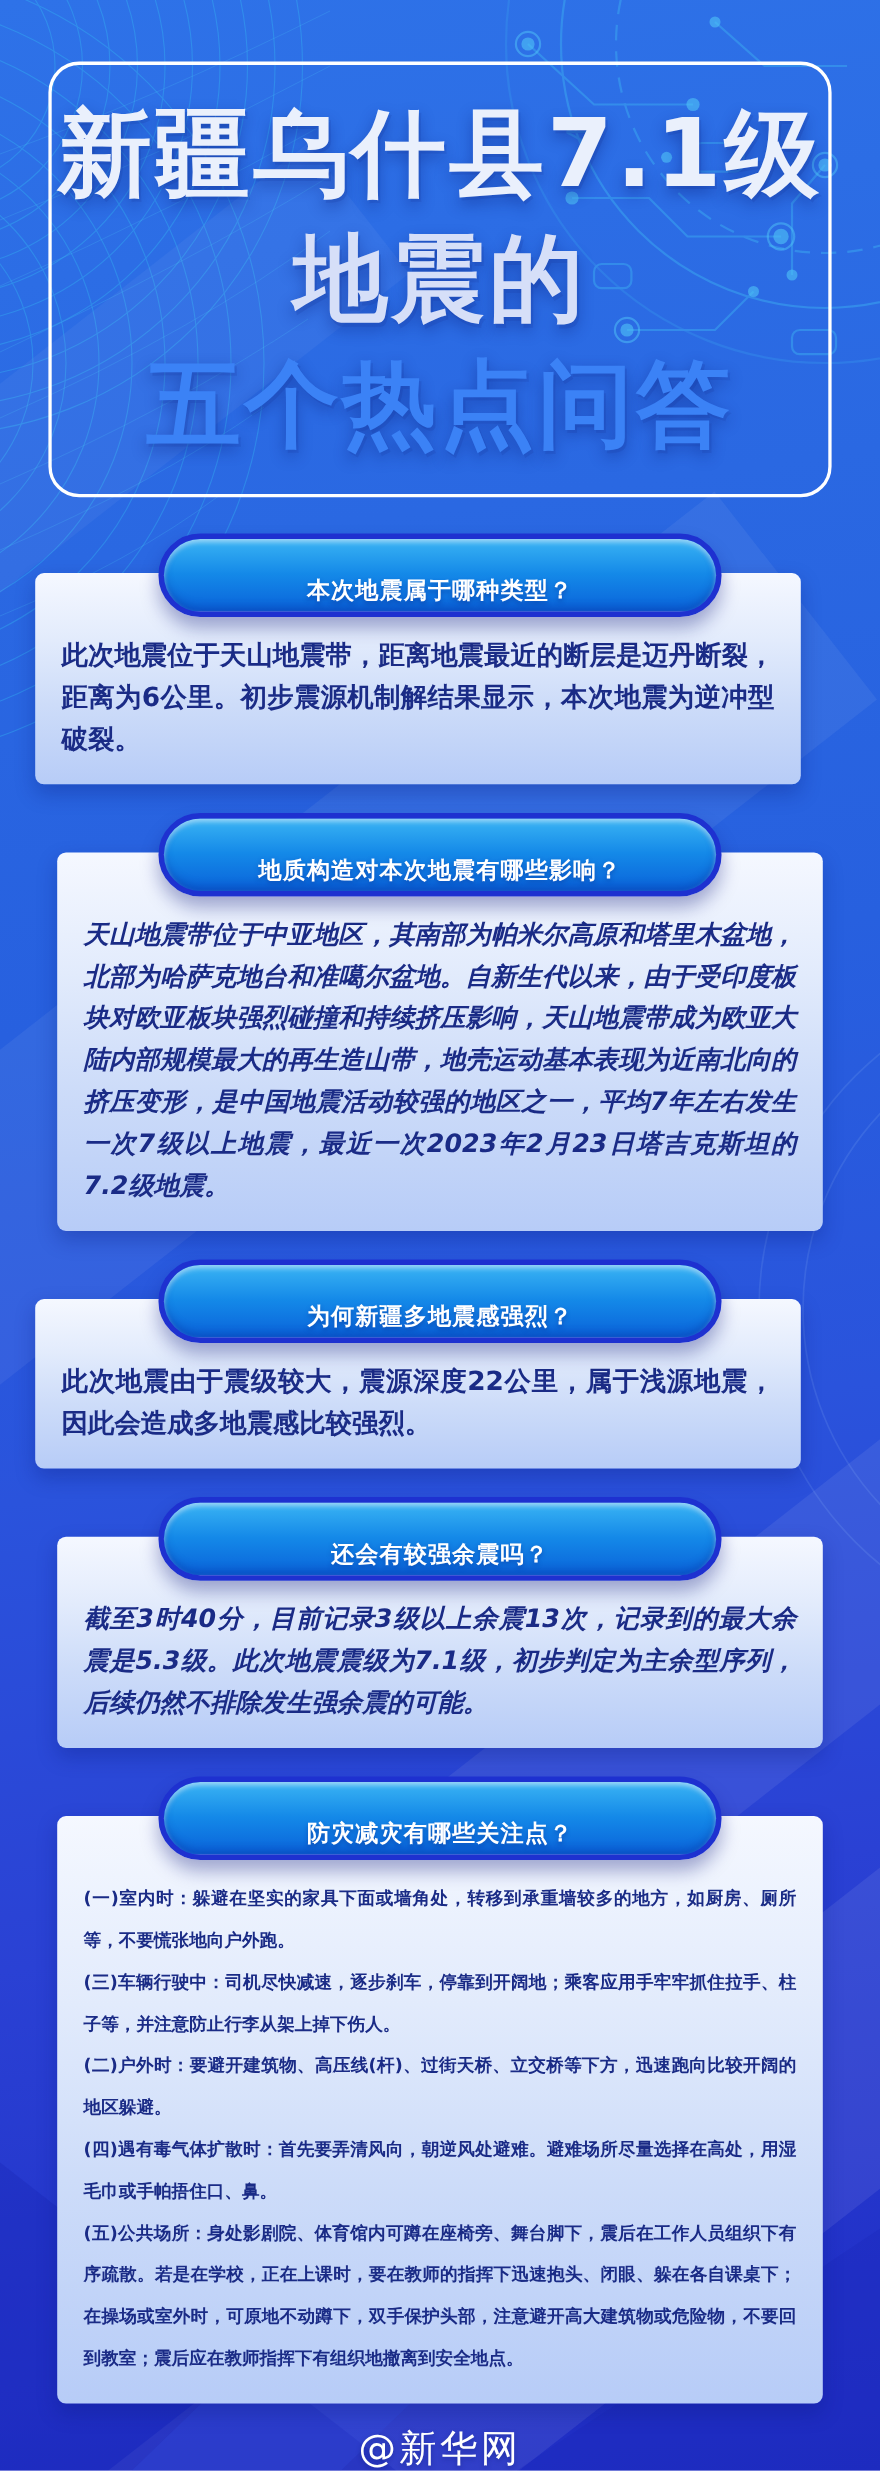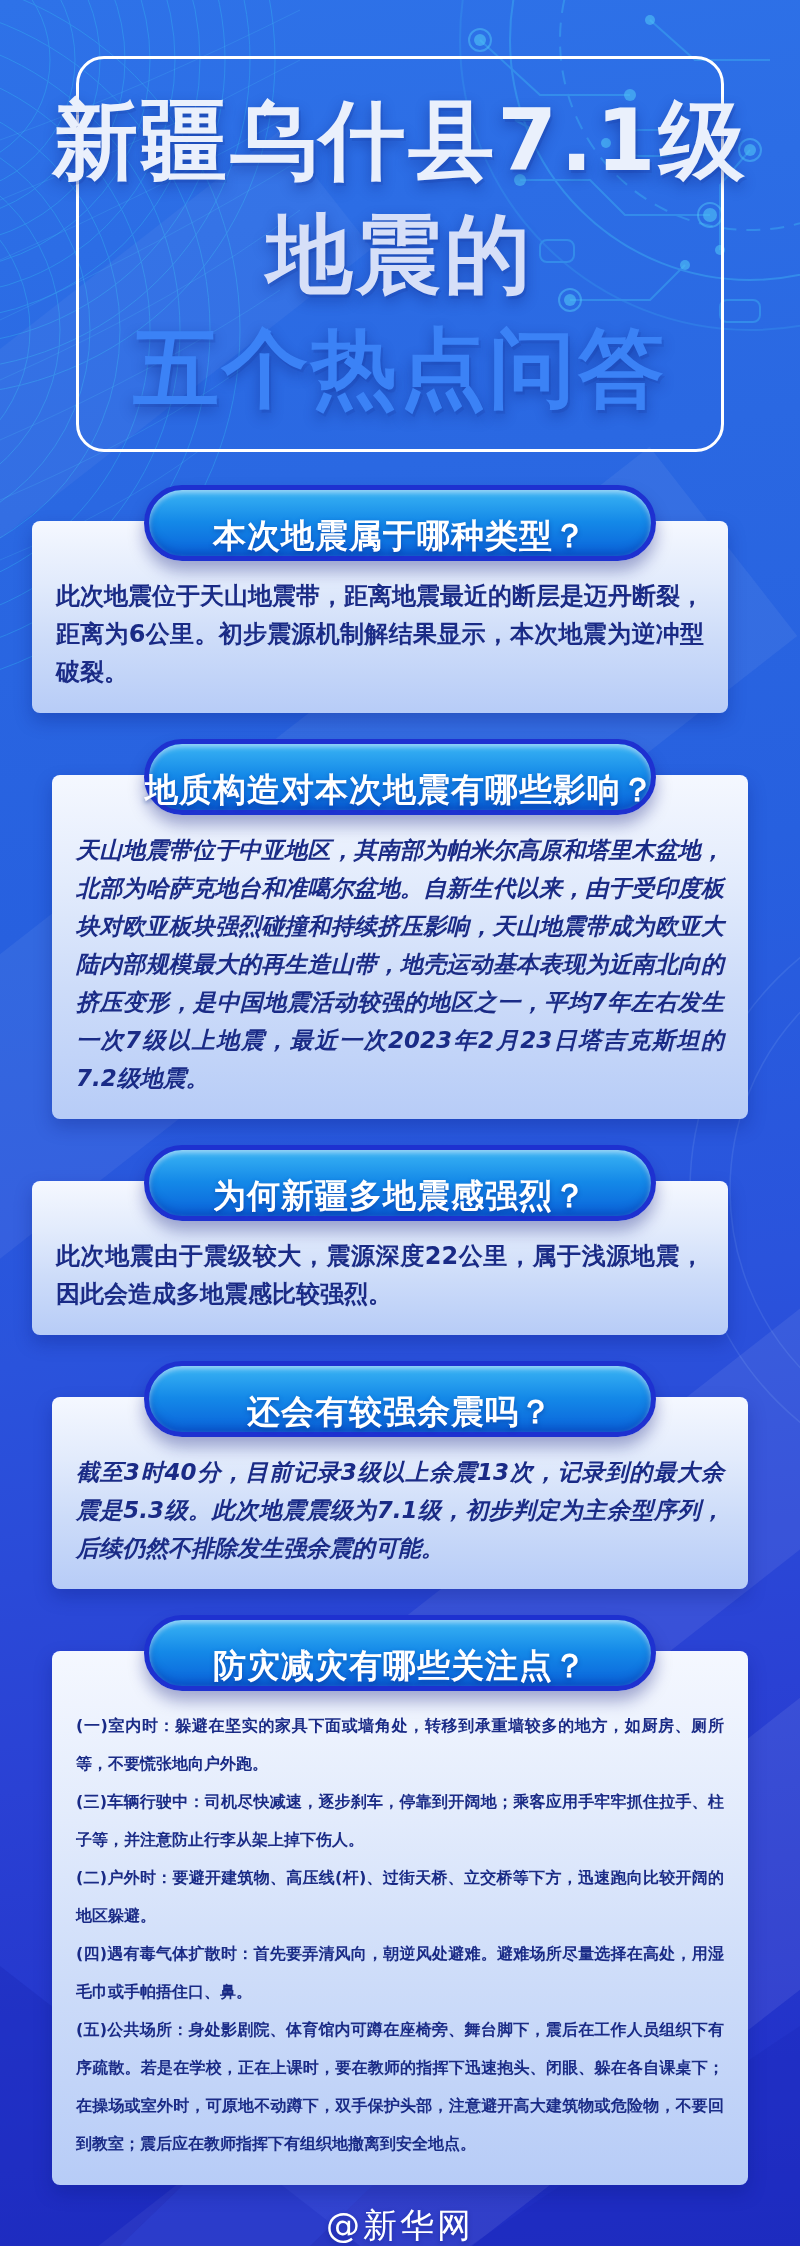--- a/index.html
+++ b/index.html
@@ -12,21 +12,21 @@
   .decor{position:absolute;z-index:0;pointer-events:none;}
   .streak{position:absolute;z-index:0;background:rgba(255,255,255,.06);transform:rotate(-38deg);pointer-events:none;}
   .streak.s1{width:1100px;height:240px;left:-260px;top:760px;}
   .streak.s2{width:900px;height:190px;left:240px;top:1420px;background:rgba(255,255,255,.07);}
   .streak.s3{width:1200px;height:230px;left:-160px;top:2010px;background:rgba(255,255,255,.08);}
   .streak.s4{width:700px;height:150px;left:-300px;top:330px;background:rgba(255,255,255,.045);}
   .wedge{position:absolute;z-index:0;pointer-events:none;}
   
   .content{position:relative;z-index:2;padding-top:56px;}
   .title-box{
-    width:648px;height:396px;margin:0 auto;box-sizing:border-box;
+    width:712px;height:396px;margin:0 auto;box-sizing:border-box;
     border:3px solid #ffffff;border-radius:28px;
     display:flex;flex-direction:column;justify-content:center;align-items:center;
   }
   .title-line{
     font-weight:900;font-size:86px;line-height:114px;letter-spacing:3px;
     text-shadow:0 6px 14px rgba(12,35,130,.45),2px 3px 0 rgba(30,70,180,.25);
     white-space:nowrap;
   }
   .title-line.l1{color:#eaf0fc;}
   .title-line.l2{color:#d6dff8;}
@@ -34,21 +34,21 @@
   .qa-section{margin-top:26px;}
   .qa-section.first{margin-top:33px;}
   .pill{
     position:relative;z-index:3;width:512px;height:76px;margin:0 auto -40px auto;
     box-sizing:border-box;border:5px solid #1e31d0;border-radius:40px;
     background:linear-gradient(180deg,#3ab4f4 0%,#1489e8 48%,#0a63da 100%);
     box-shadow:0 10px 16px rgba(8,20,120,.35),inset 0 3px 5px rgba(255,255,255,.5),inset 0 -4px 8px rgba(6,40,150,.35);
     display:flex;align-items:center;justify-content:center;
   }
   .pill-label{
-    color:#ffffff;font-size:33px;font-weight:bold;letter-spacing:1px;white-space:nowrap;
+    color:#ffffff;font-size:21px;font-weight:bold;letter-spacing:1px;white-space:nowrap;
     text-shadow:0 2px 4px rgba(10,50,150,.5);
     margin-top:27px;
   }
   .card{
     position:relative;z-index:1;width:696px;margin:0 auto;box-sizing:border-box;
     border-radius:8px;padding:56px 24px 22px 24px;
     background:linear-gradient(180deg,#f5f8ff 0%,#e2ebfc 32%,#cddcf9 62%,#b7ccf7 100%);
     box-shadow:0 8px 18px rgba(8,22,115,.28);
     color:#1a2b86;font-weight:bold;text-align:justify;
   }

